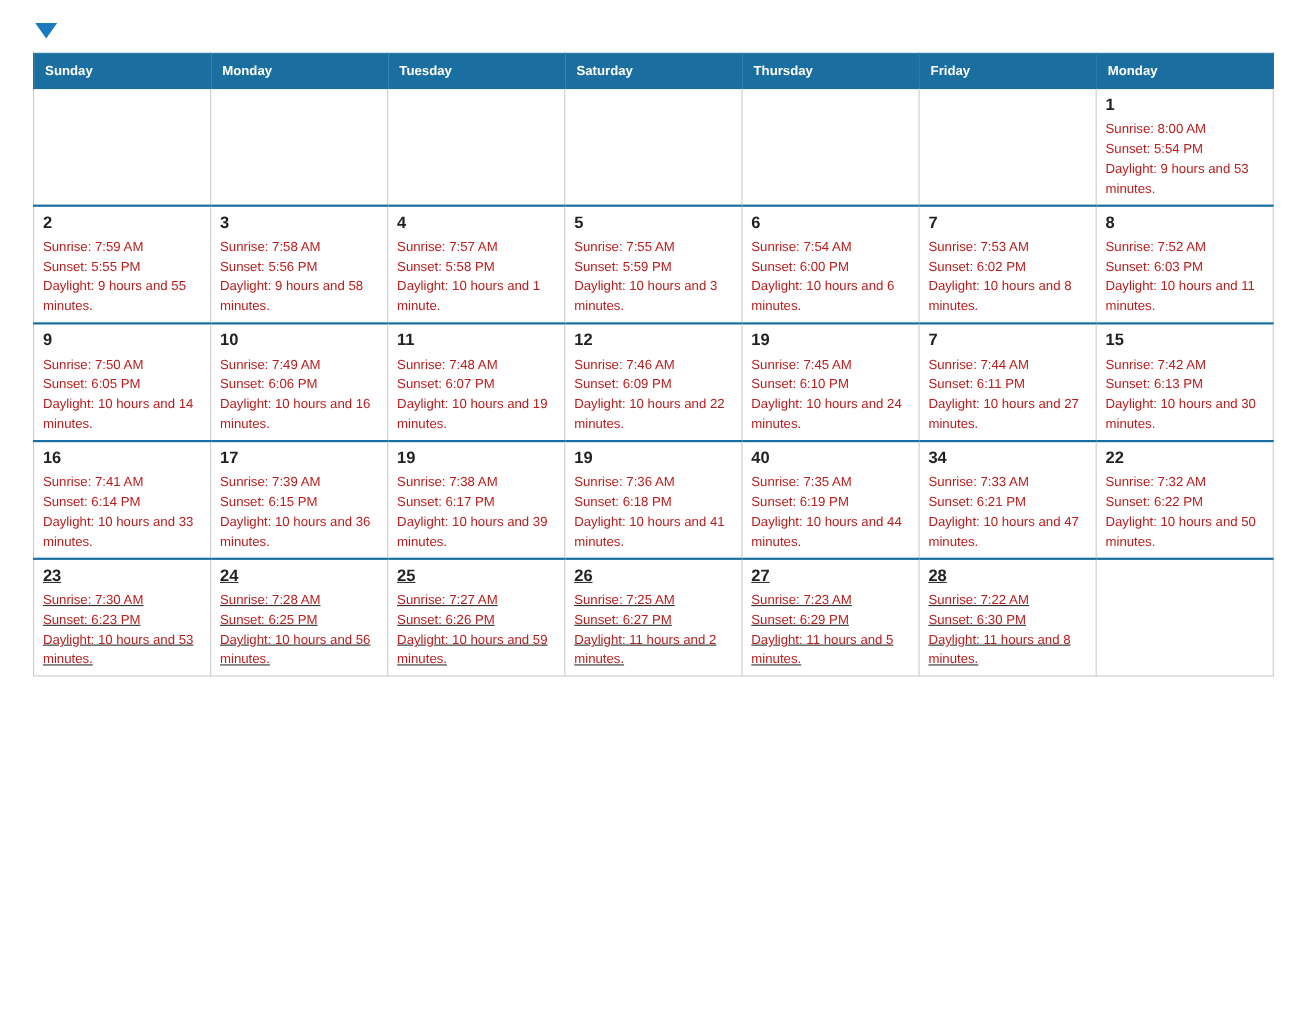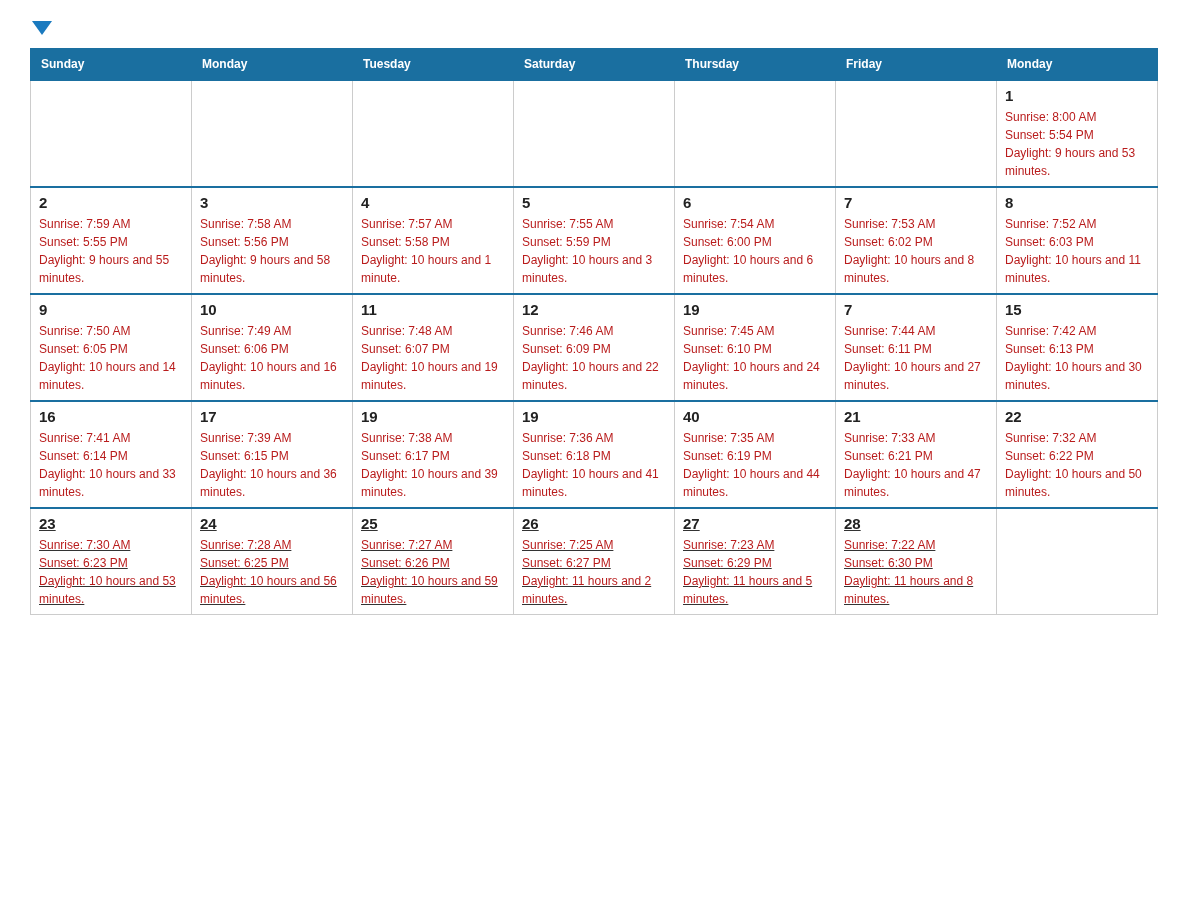--- a/index.html
+++ b/index.html
@@ -225,21 +225,21 @@
         </td>
         <td>
           <span class="day-num">19</span>
           <div class="day-info">Sunrise: 7:36 AM<br>Sunset: 6:18 PM<br>Daylight: 10 hours and 41 minutes.</div>
         </td>
         <td>
           <span class="day-num">40</span>
           <div class="day-info">Sunrise: 7:35 AM<br>Sunset: 6:19 PM<br>Daylight: 10 hours and 44 minutes.</div>
         </td>
         <td>
-          <span class="day-num">21</span>
+          <span class="day-num">34</span>
           <div class="day-info">Sunrise: 7:33 AM<br>Sunset: 6:21 PM<br>Daylight: 10 hours and 47 minutes.</div>
         </td>
         <td>
           <span class="day-num">22</span>
           <div class="day-info">Sunrise: 7:32 AM<br>Sunset: 6:22 PM<br>Daylight: 10 hours and 50 minutes.</div>
         </td>
       </tr>
       <tr>
         <td>
           <span class="day-num">23</span>

